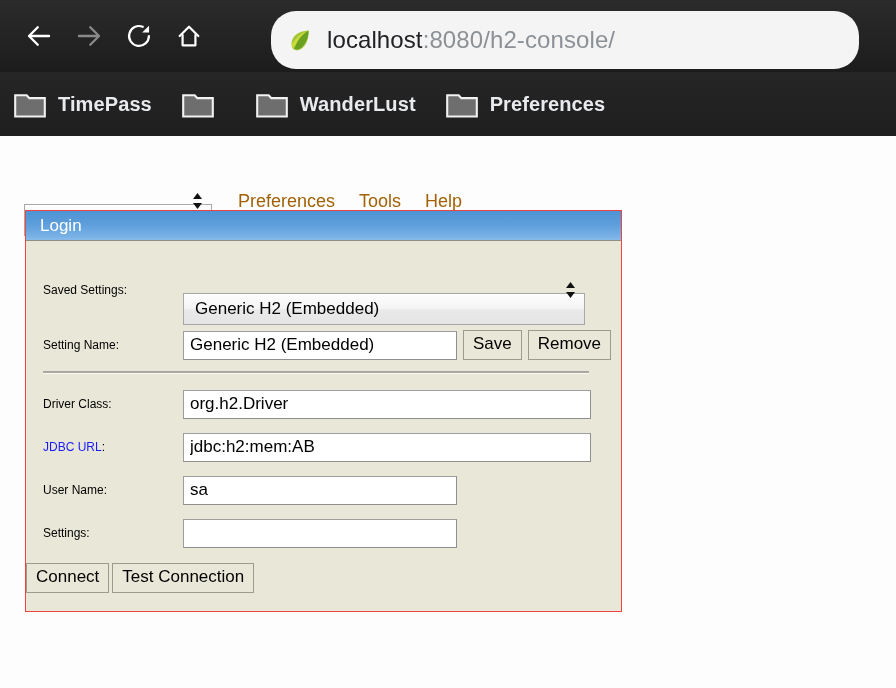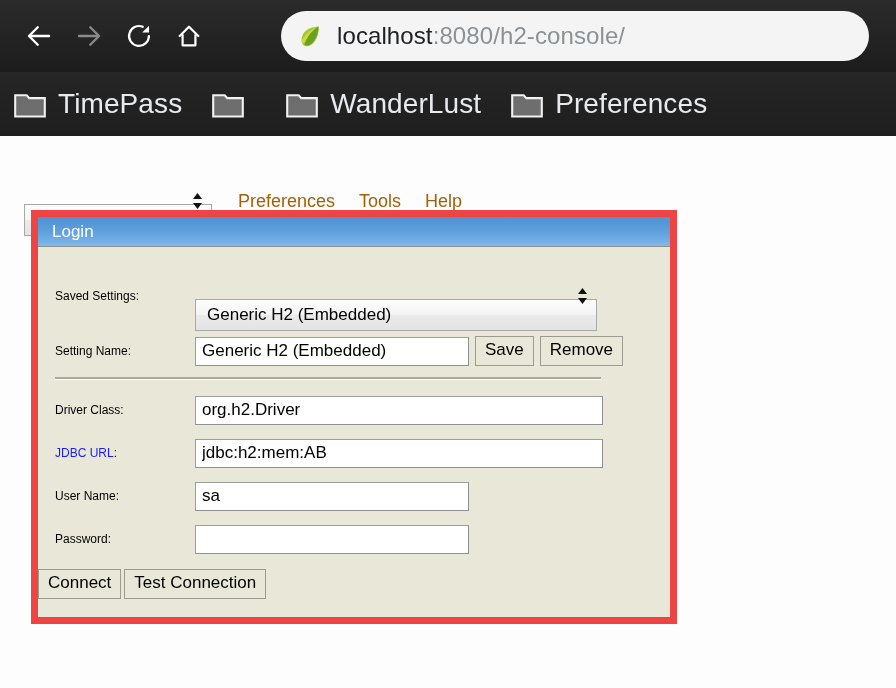--- a/index.html
+++ b/index.html
@@ -39,24 +39,24 @@
     display: flex;
     align-items: center;
     justify-content: center;
     flex: none;
   }
   .nav-btn svg { display: block; }
   #nav-back { margin-left: 14px; }
 
   #omnibox {
     position: absolute;
-    left: 281px;
+    left: 271px;
     top: 11px;
     width: 588px;
-    height: 50px;
+    height: 58px;
     background: #f4f4f4;
     border-radius: 25px;
     display: flex;
     align-items: center;
     box-sizing: border-box;
     padding-left: 16px;
   }
   #favicon {
     width: 26px;
     height: 26px;
@@ -96,23 +96,24 @@
     margin-right: 30px;
     white-space: nowrap;
   }
   .folder-icon {
     width: 32px;
     height: 27px;
     flex: none;
     margin-right: 12px;
   }
   .bookmark-label {
-    font-size: 28px;
+    font-size: 20px;
     color: #e8eaed;
     letter-spacing: 0.1px;
+    font-weight: bold;
   }
 
   
   #page {
     position: absolute;
     left: 0;
     top: 136px;
     width: 896px;
     height: 552px;
     background: #fdfdfd;
@@ -163,24 +164,24 @@
     text-decoration: none;
     margin-left: 26px;
     white-space: nowrap;
   }
   #link-tools { margin-left: 24px; }
   #link-help { margin-left: 24px; }
 
   
   #login-panel {
     position: absolute;
-    left: 31px;
+    left: 25px;
     top: 74px;
-    width: 646px;
-    border: 7px solid #ef4444;
+    width: 597px;
+    border: 1px solid #ef4444;
     background: #e9e8d8;
     box-sizing: border-box;
   }
   #panel-header {
     height: 30px;
     background: linear-gradient(to bottom, #4f93d4 0%, #5d9edb 45%, #76b0e6 85%, #87baeb 100%);
     color: #ffffff;
     font-size: 17px;
     display: flex;
     align-items: center;
@@ -419,21 +420,21 @@
       <div class="gap-sm"></div>
 
       <div class="form-row">
         <span class="form-label">User Name:</span>
         <input class="txt" id="user-name-input" type="text" value="sa" style="">
       </div>
 
       <div class="gap-sm"></div>
 
       <div class="form-row">
-        <span class="form-label">Password:</span>
+        <span class="form-label">Settings:</span>
         <input class="txt" id="password-input" type="password" value="" style="">
       </div>
 
       <div id="buttons-row">
         <button class="h2btn" id="connect-button">Connect</button>
         <button class="h2btn" id="test-connection-button">Test Connection</button>
       </div>
 
     </div>
   </div>

